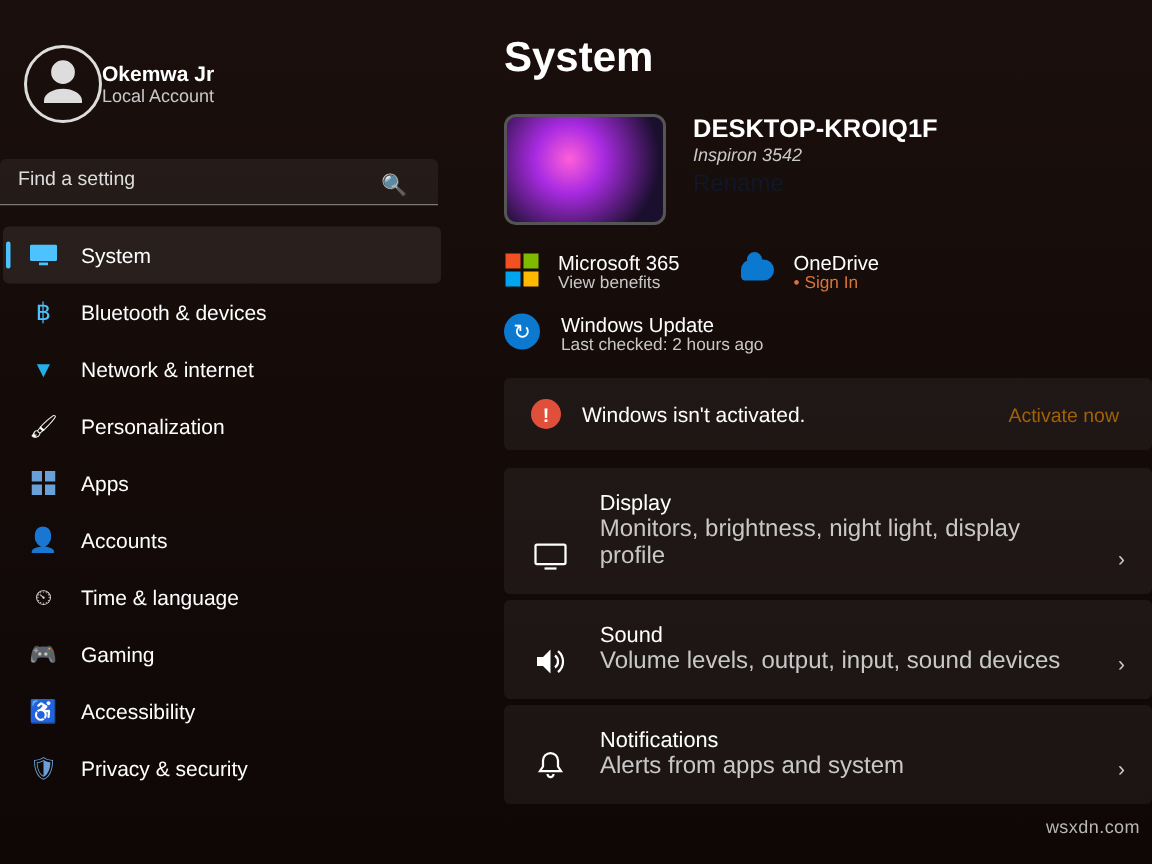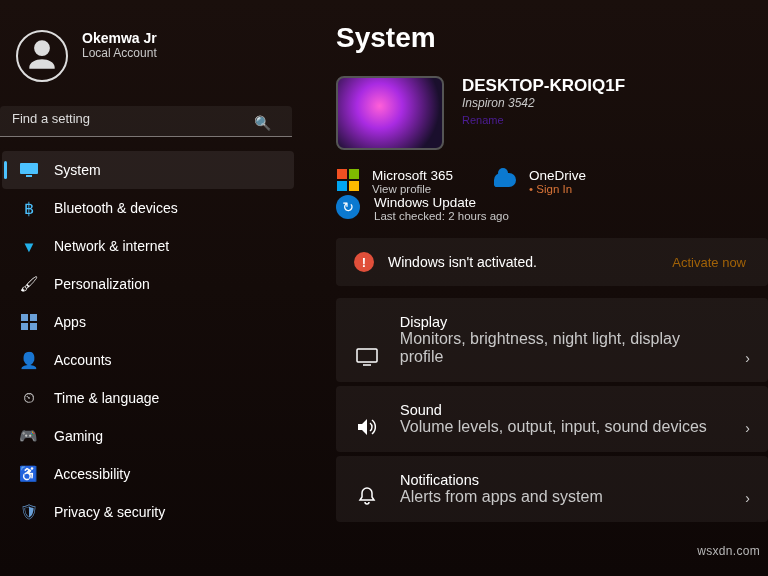--- a/index.html
+++ b/index.html
@@ -3,21 +3,21 @@
 <meta charset="utf-8">
 <style>
 * { margin: 0; padding: 0; box-sizing: border-box; font-family: "Segoe UI", sans-serif; }
 body {
   width: 768px; height: 576px;
   background: linear-gradient(180deg, #1a0f0c 0%, #0e0706 100%);
   color: #fff; overflow: hidden; position: relative;
 }
 .layout { display: flex; height: 100%; }
 .sidebar { width: 300px; display: flex; flex-direction: column; padding-top: 24px; }
-.user-block { display: flex; gap: 14px; padding: 6px 16px 20px 16px; }
+.user-block { display: flex; align-items: center; padding: 6px 16px 20px 16px; }
 .avatar-circle { width: 52px; height: 52px; border: 2px solid #ddd; border-radius: 50%; display:flex; align-items:center; justify-content:center; }
 .avatar-circle svg { width: 38px; height: 38px; fill: #ddd; }
 .user-name { font-size: 14px; font-weight: 600; }
 .user-sub { font-size: 12px; color: #c8c8c8; }
 .search-row { position: relative; margin: 4px 8px 14px 0; }
 .search-input {
   width: 100%; background: rgba(255,255,255,0.06);
   border: none; border-bottom: 1px solid rgba(255,255,255,0.4);
   padding: 5px 36px 10px 12px; color: #fff; font-size: 13px;
   border-radius: 4px 4px 0 0;
@@ -40,22 +40,22 @@
 .main { flex: 1; padding: 22px 0 0 36px; overflow-y: auto; }
 .page-title { font-size: 28px; font-weight: 600; margin-bottom: 22px; }
 .device-row { display: flex; gap: 18px; margin-bottom: 18px; }
 .device-img {
   width: 108px; height: 74px; border-radius: 8px;
   background: radial-gradient(circle at 40% 40%, #ff5fd8 0%, #a92be2 30%, #1a0f2d 80%);
   border: 2px solid #555;
 }
 .device-name { font-size: 17px; font-weight: 600; }
 .device-model { font-size: 12px; color: #c8c8c8; font-style: italic; }
-.device-rename { font-size: 11px; color: #4c1d95; margin-top: 4px; display:inline-block; }
-.cards-row { display: flex; gap: 40px; align-items: flex-end; }
+.device-rename { font-size: 16px; color: #0f172a; margin-top: 4px; display:inline-block; }
+.cards-row { display: flex; gap: 40px; margin-bottom: 14px; align-items: flex-end; }
 .card { display: flex; gap: 12px; }
 .card-icon { width: 24px; height: 24px; display:flex; align-items:center; justify-content:center; }
 .ms-logo { display:grid; grid-template-columns: 10px 10px; grid-template-rows: 10px 10px; gap: 2px; }
 .ms-logo div:nth-child(1){background:#f25022;} .ms-logo div:nth-child(2){background:#7fba00;}
 .ms-logo div:nth-child(3){background:#00a4ef;} .ms-logo div:nth-child(4){background:#ffb900;}
 .card-title { font-size: 13.5px; }
 .card-sub { font-size: 11.5px; color: #c8c8c8; }
 .card-sub.link { color: #d97438; }
 .card-sub.link::before { content: "• "; color:#d97438; }
 .update-row { display:flex; gap:14px; margin-bottom: 16px; }
@@ -188,21 +188,21 @@
         <div class="card-icon">
           <div class="ms-logo">
               <div></div>
               <div></div>
               <div></div>
               <div></div>
             </div>
         </div>
         <div>
           <div class="card-title">Microsoft 365</div>
-          <div class="card-sub">View profile</div>
+          <div class="card-sub">View benefits</div>
         </div>
       </div>
       <div class="card">
         <div class="card-icon">
             <div class="cloud-icon"></div>
           </div>
         <div>
           <div class="card-title">OneDrive</div>
           <div class="card-sub link">Sign In</div>
         </div>

